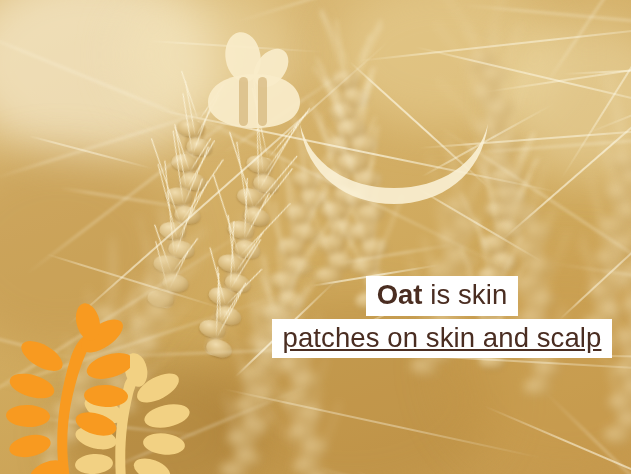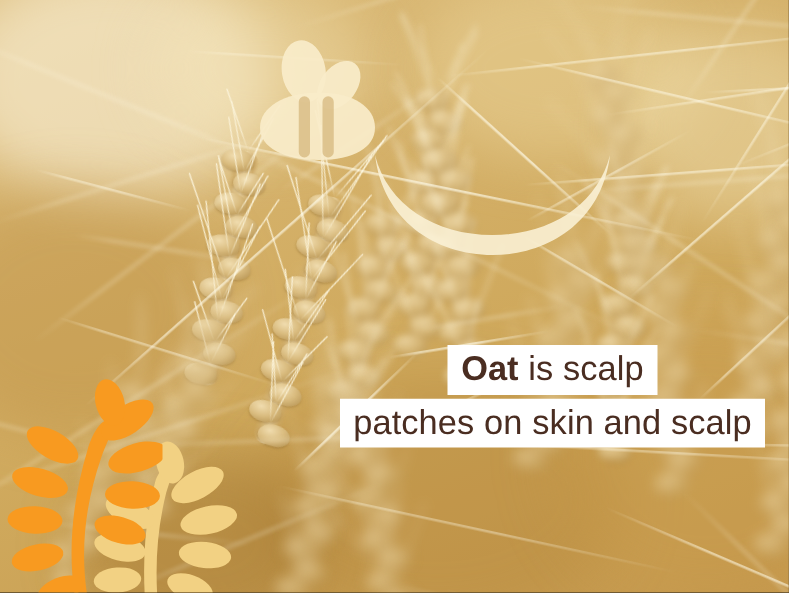--- a/index.html
+++ b/index.html
@@ -107,21 +107,21 @@
     line-height:1.0;
     font-weight:300;
     letter-spacing:.1px;
     padding:5px 11px 7px 11px;
     white-space:nowrap;
     display:inline-block;
   }
   .line b{font-weight:700;letter-spacing:0;}
   .l1{align-self:center;}
   .l2{align-self:center;}
-  .l3{align-self:center;}
+  .l3{align-self:center;text-decoration:underline;}
   .l4{align-self:center;}
 </style>
 </head>
 <body>
 
 <div id="stage">
 
   <div class="bg-base"></div>
   <div class="bg-tint"></div>
 
@@ -778,17 +778,17 @@
         <ellipse cx="30" cy="86" rx="23" ry="11" transform="rotate(16 30 86)"></ellipse>
         <ellipse cx="26" cy="116" rx="22" ry="11" transform="rotate(2 26 116)"></ellipse>
         <ellipse cx="28" cy="146" rx="21" ry="10.5" transform="rotate(-12 28 146)"></ellipse>
         <ellipse cx="86" cy="22" rx="11.5" ry="19" transform="rotate(-14 86 22)"></ellipse>
         <ellipse cx="46" cy="172" rx="19" ry="10" transform="rotate(-22 46 172)"></ellipse>
       </g>
     </svg>
   </div>
 
   <div class="copy">
-    <span class="line l1"><b>Oat</b><span> is scalp</span></span>
+    <span class="line l1"><b>Oat</b><span> is skin</span></span>
     <span class="line l3">patches on skin and scalp</span>
   </div>
 
 </div>
 
 </body></html>

